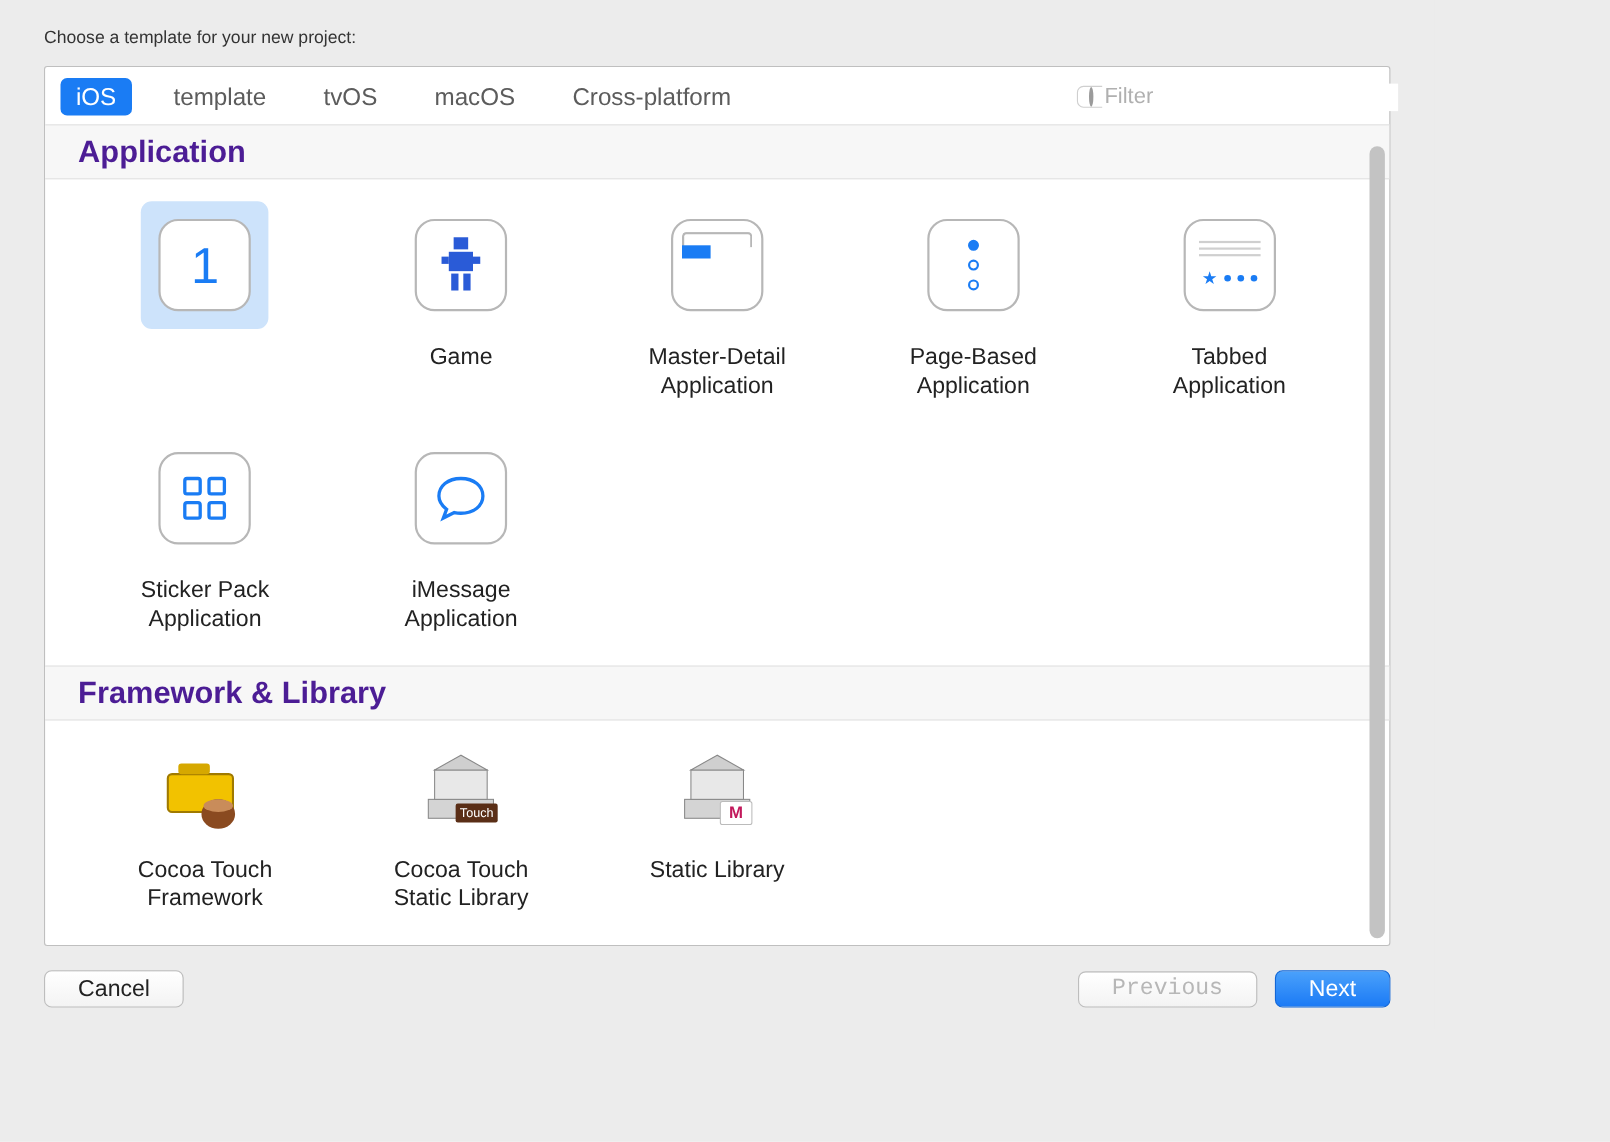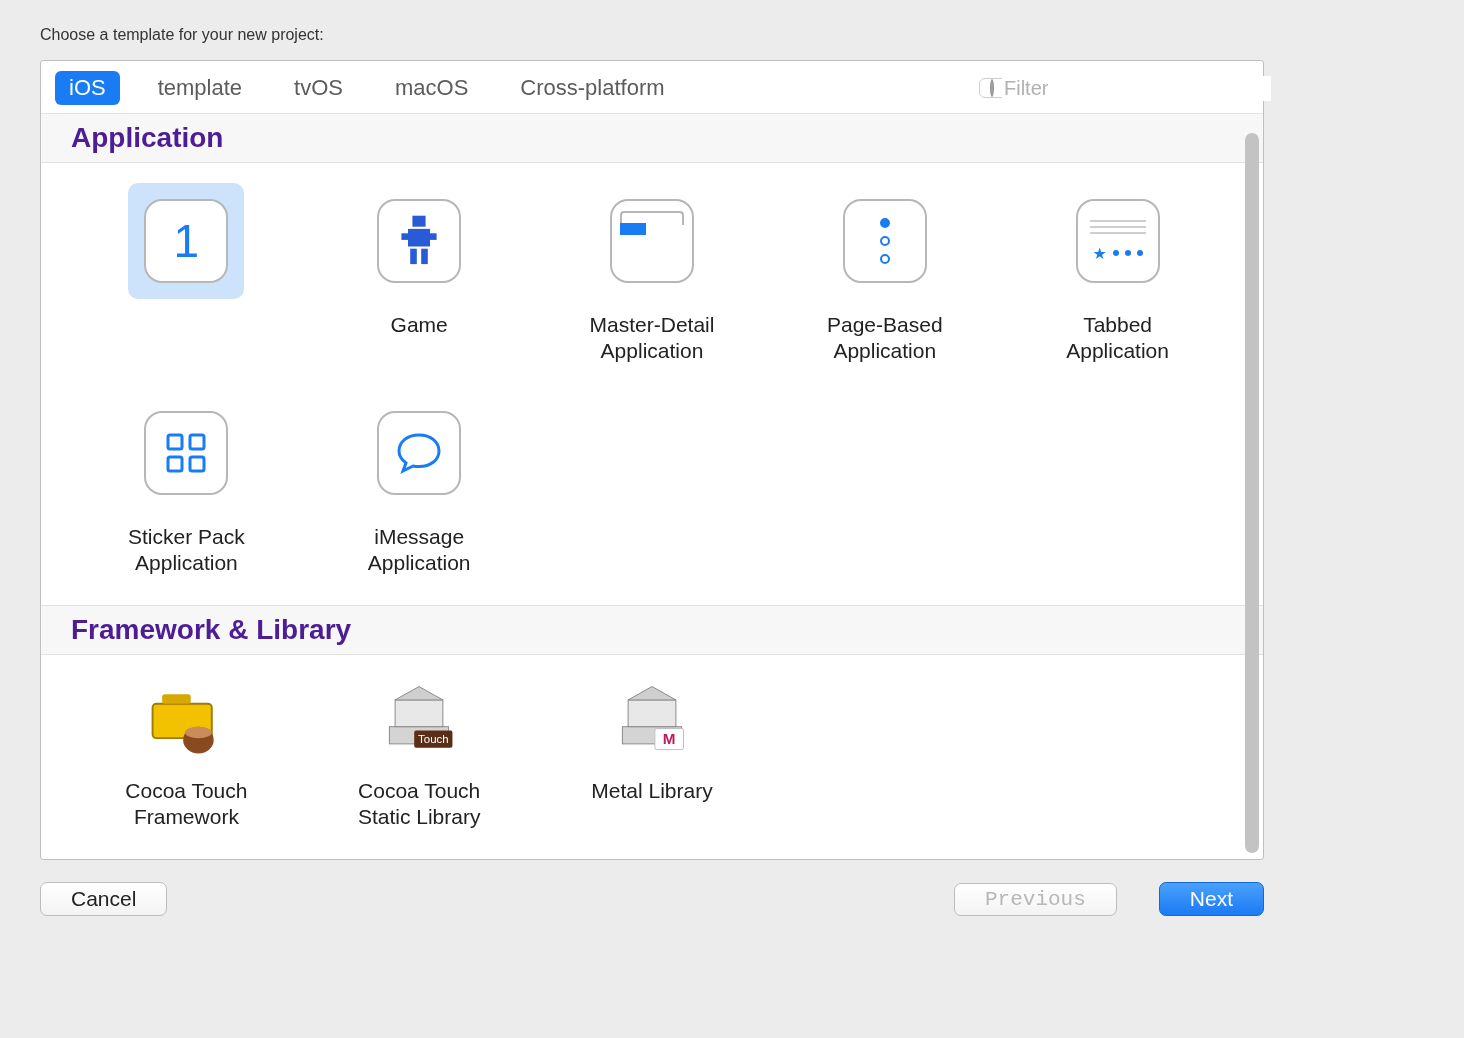--- a/index.html
+++ b/index.html
@@ -170,21 +170,20 @@
   .tile-sticker svg{ width:44px;height:44px;}
   .tile-imsg svg{ width:48px;height:44px;}
 
   .fw-icon { width:90px;height:90px; display:flex;align-items:center;justify-content:center;text-decoration:underline;}
   .fw-icon svg{ width:86px;height:86px;}
 
   .footer {
     display:flex;
     align-items:center;
     padding: 22px 40px 0 40px;
-    gap: 26px;
   }
   .btn {
     font-size: 21px;
     padding: 4px 30px;
     border-radius: 7px;
     border: 1px solid #bdbdbd;
     background: linear-gradient(#ffffff,#f3f3f3);
     color:#222;
     cursor:pointer;
   }
@@ -351,21 +350,21 @@
       <div class="template">
         <div class="fw-icon">
           <svg viewBox="0 0 90 90">
               <rect x="14" y="52" width="62" height="18" fill="#d4d4d4" stroke="#888"></rect>
               <rect x="20" y="24" width="50" height="28" fill="#e8e8e8" stroke="#888"></rect>
               <polygon points="45,10 20,24 70,24" fill="#cfcfcf" stroke="#888"></polygon>
               <rect x="48" y="54" width="30" height="22" rx="2" fill="#fff" stroke="#bbb"></rect>
               <text x="63" y="70" font-size="16" fill="#c2185b" text-anchor="middle" font-family="Arial" font-weight="bold">M</text>
             </svg>
         </div>
-        <div class="template-label">Metal Library</div>
+        <div class="template-label">Static Library</div>
       </div>
     </div>
 
     <div class="scroll-thumb"></div>
   </div>
 
   <div class="footer">
     <button class="btn">Cancel</button>
     <span class="spacer"></span>
     <button class="btn disabled">Previous</button>

